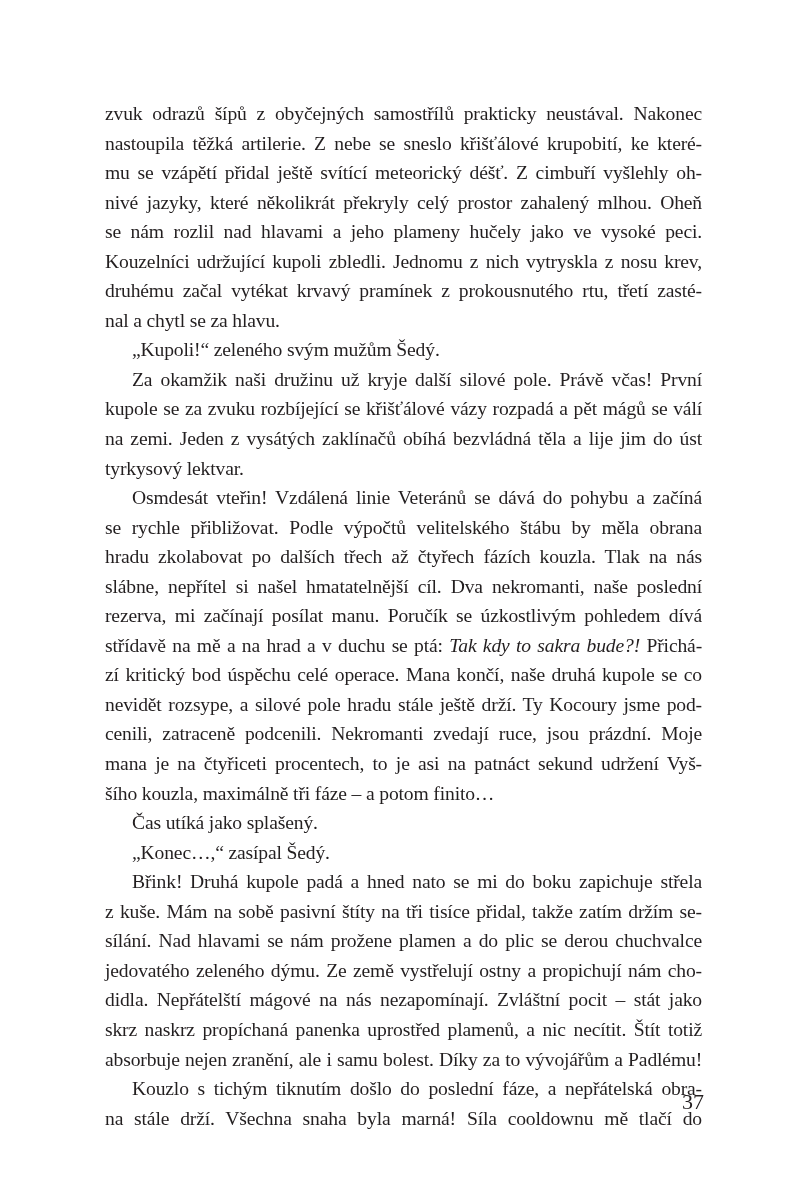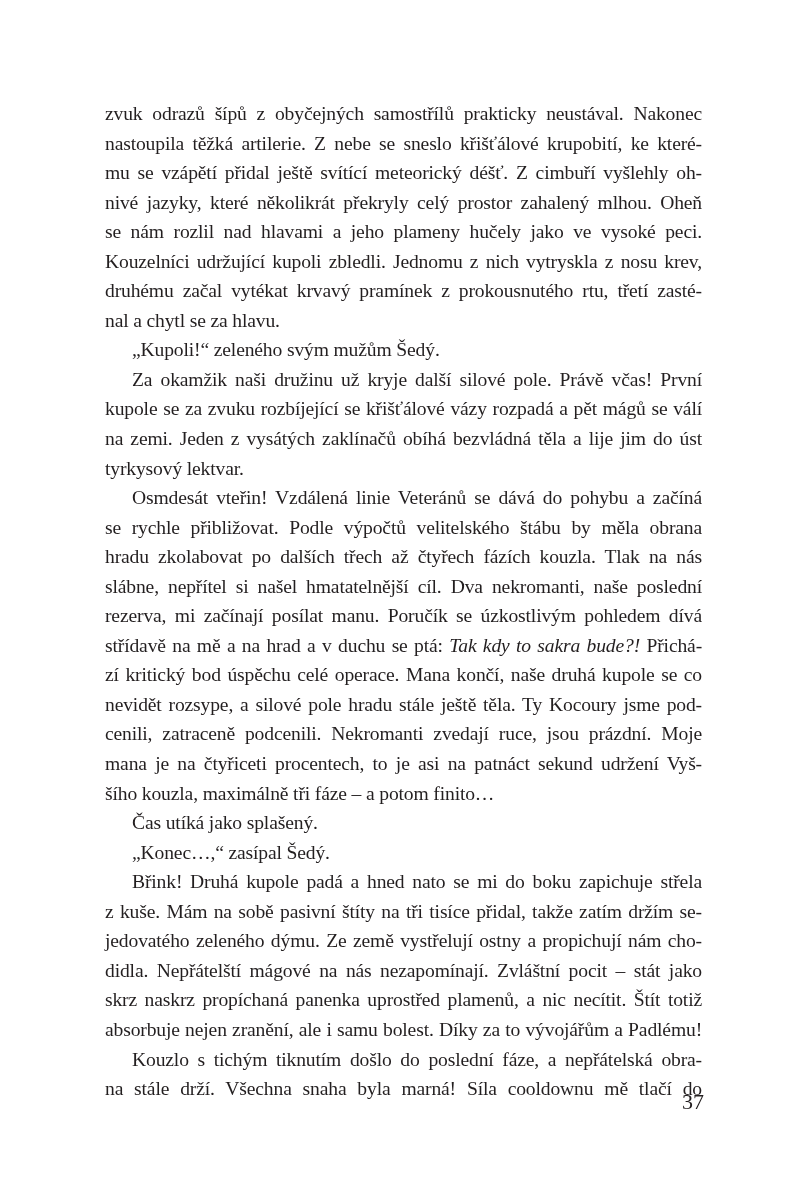--- a/index.html
+++ b/index.html
@@ -76,28 +76,29 @@
       <span class="line"><span>kupole se za zvuku rozbíjející se křišťálové vázy rozpadá a pět mágů se válí</span></span>
       <span class="line"><span>na zemi. Jeden z vysátých zaklínačů obíhá bezvládná těla a lije jim do úst</span></span>
       <span class="line last"><span>tyrkysový lektvar.</span></span>
       <span class="line indent"><span>Osmdesát vteřin! Vzdálená linie Veteránů se dává do pohybu a začíná</span></span>
       <span class="line"><span>se rychle přibližovat. Podle výpočtů velitelského štábu by měla obrana</span></span>
       <span class="line"><span>hradu zkolabovat po dalších třech až čtyřech fázích kouzla. Tlak na nás</span></span>
       <span class="line"><span>slábne, nepřítel si našel hmatatelnější cíl. Dva nekromanti, naše poslední</span></span>
       <span class="line"><span>rezerva, mi začínají posílat manu. Poručík se úzkostlivým pohledem dívá</span></span>
       <span class="line"><span>střídavě na mě a na hrad a v duchu se ptá: </span><i>Tak kdy to sakra bude?!</i><span> Přichá-</span></span>
       <span class="line"><span>zí kritický bod úspěchu celé operace. Mana končí, naše druhá kupole se co</span></span>
-      <span class="line"><span>nevidět rozsype, a silové pole hradu stále ještě těla. Ty Kocoury jsme pod-</span></span>
+      <span class="line"><span>nevidět rozsype, a silové pole hradu stále ještě drží. Ty Kocoury jsme pod-</span></span>
       <span class="line"><span>cenili, zatraceně podcenili. Nekromanti zvedají ruce, jsou prázdní. Moje</span></span>
       <span class="line"><span>mana je na čtyřiceti procentech, to je asi na patnáct sekund udržení Vyš-</span></span>
       <span class="line last"><span>šího kouzla, maximálně tři fáze – a potom finito…</span></span>
       <span class="line indent last"><span>Čas utíká jako splašený.</span></span>
       <span class="line indent last"><span>„Konec…,“ zasípal Šedý.</span></span>
       <span class="line indent"><span>Břink! Druhá kupole padá a hned nato se mi do boku zapichuje střela</span></span>
       <span class="line"><span>z kuše. Mám na sobě pasivní štíty na tři tisíce přidal, takže zatím držím se-</span></span>
+      <span class="line"><span>sílání. Nad hlavami se nám prožene plamen a do plic se derou chuchvalce</span></span>
       <span class="line"><span>jedovatého zeleného dýmu. Ze země vystřelují ostny a propichují nám cho-</span></span>
       <span class="line"><span>didla. Nepřátelští mágové na nás nezapomínají. Zvláštní pocit – stát jako</span></span>
       <span class="line"><span>skrz naskrz propíchaná panenka uprostřed plamenů, a nic necítit. Štít totiž</span></span>
       <span class="line"><span>absorbuje nejen zranění, ale i samu bolest. Díky za to vývojářům a Padlému!</span></span>
       <span class="line indent"><span>Kouzlo s tichým tiknutím došlo do poslední fáze, a nepřátelská obra-</span></span>
       <span class="line"><span>na stále drží. Všechna snaha byla marná! Síla cooldownu mě tlačí do</span></span>
     </div>
   <div class="page-number">37</div>
 </div>
 

